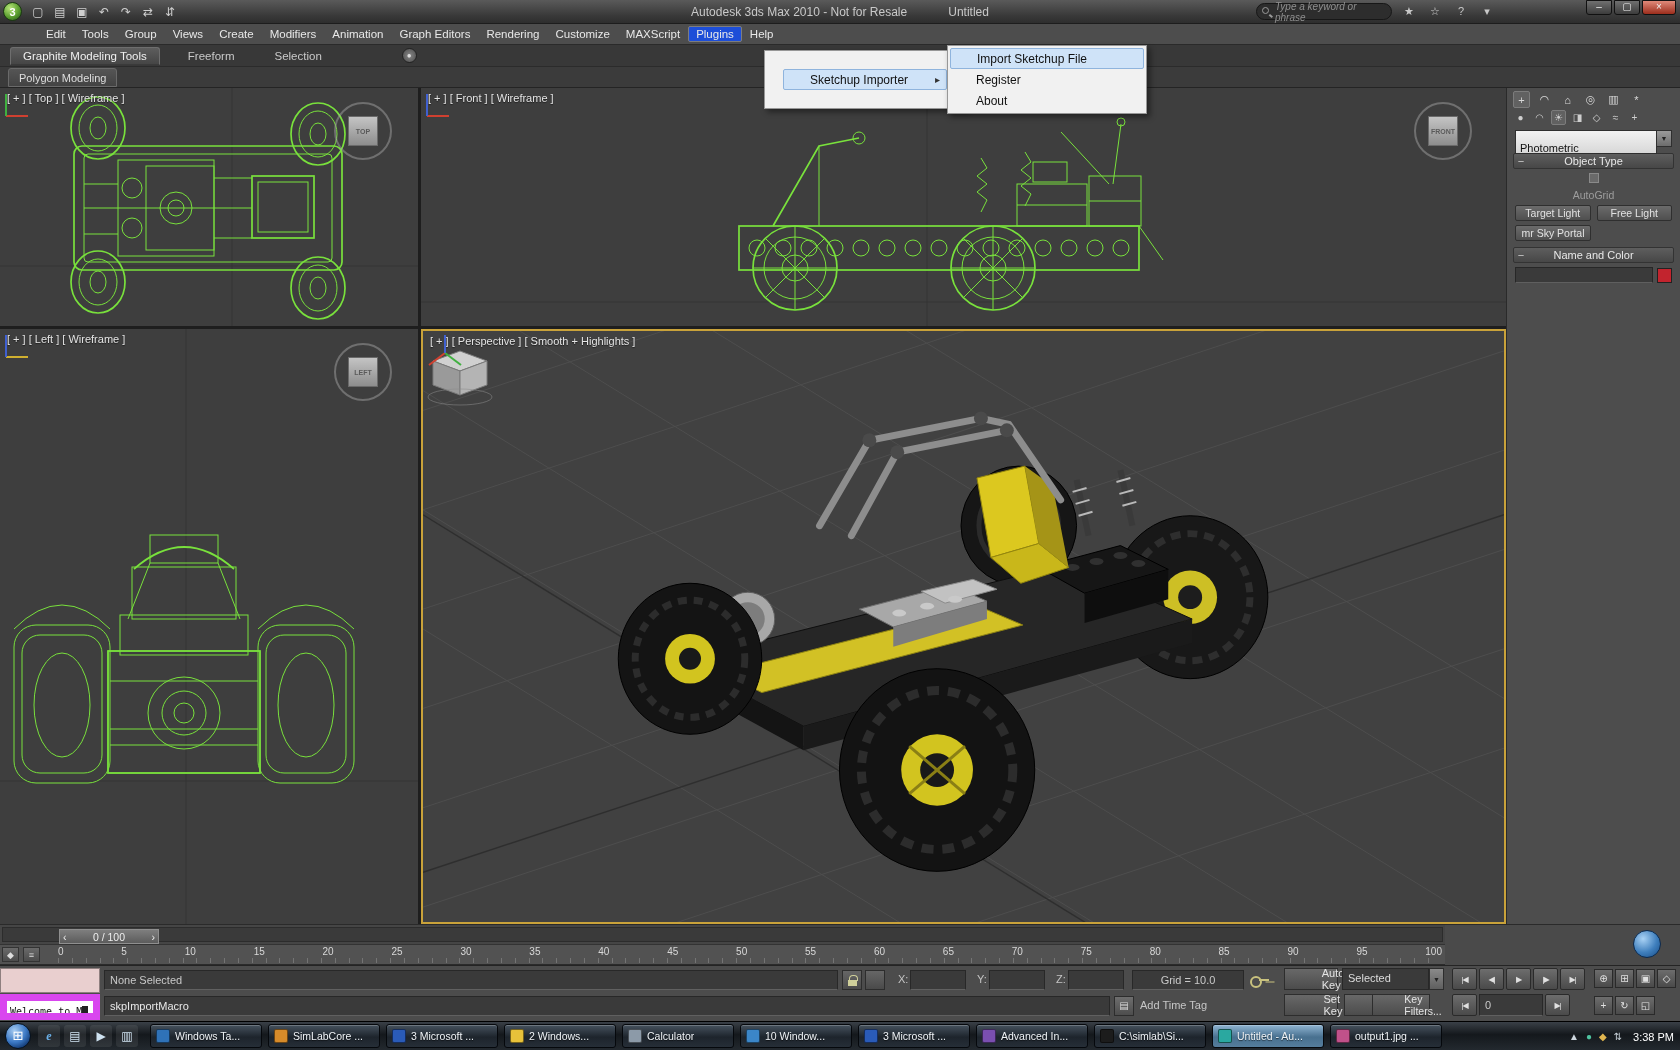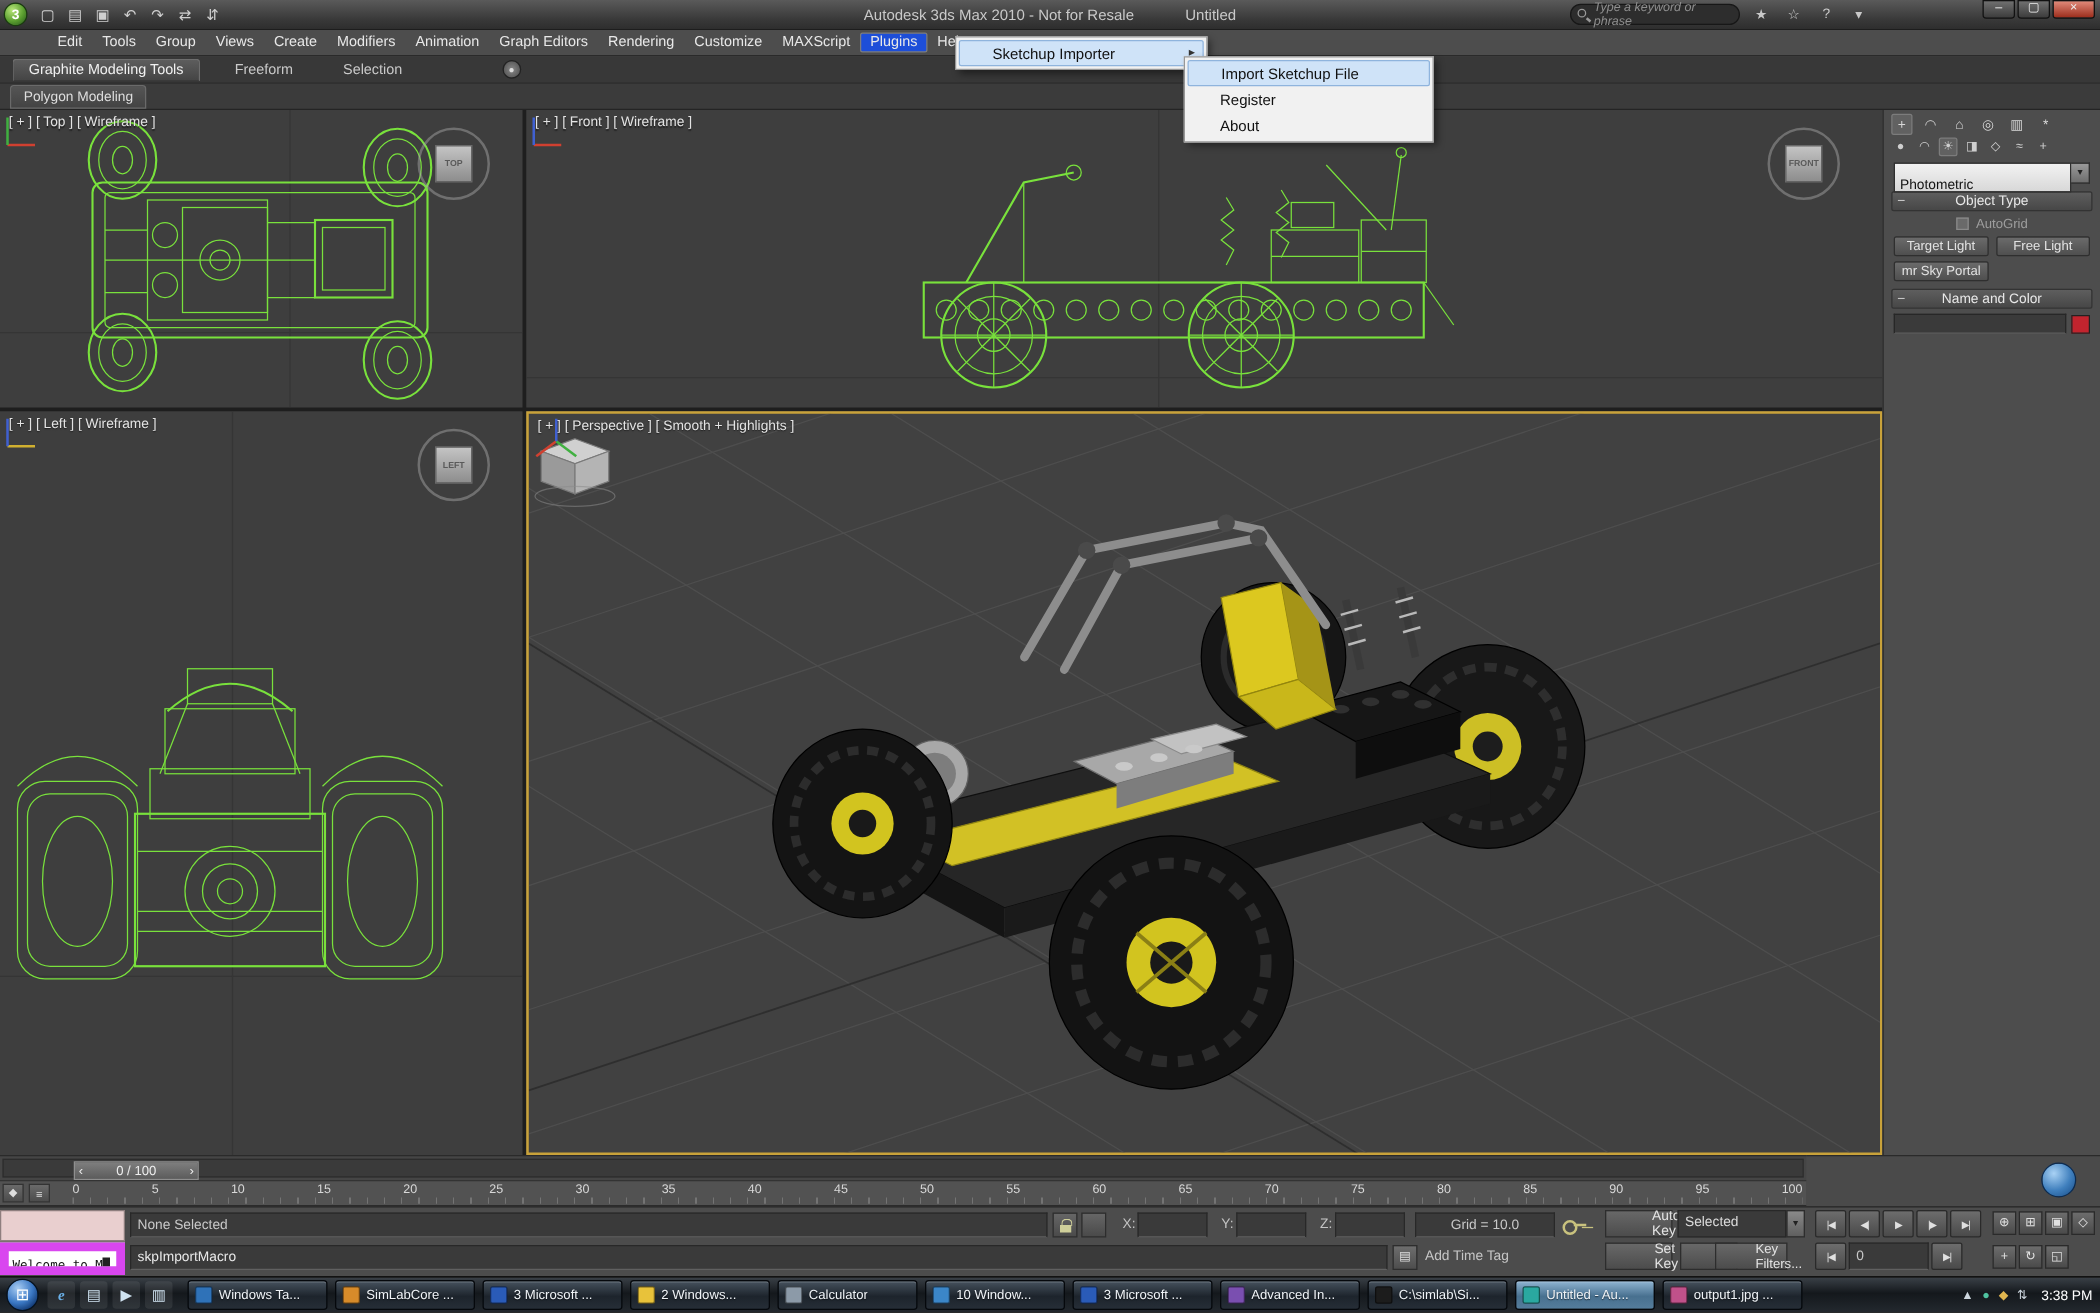--- a/index.html
+++ b/index.html
@@ -78,35 +78,35 @@
   .cp-row.cats .pt { width:15px; height:15px; font-size:10px; color:#cfcfcf; }
   .combo { display:flex; margin:3px 8px 6px; height:17px; }
   .combo .val { flex:1; background:linear-gradient(#f2f2f2,#d8d8d8); border:1px solid #2f2f2f; color:#111;
                 font-size:11px; padding:11px 4px; }
   .combo .arr { width:15px; background:linear-gradient(#9a9a9a,#6d6d6d); border:1px solid #2f2f2f; border-left:none;
                 color:#222; font-size:7px; display:flex; align-items:center; justify-content:center; }
   .rollout { margin:4px 6px 0; height:16px; background:linear-gradient(#5e5e5e,#474747); border:1px solid #333;
              border-radius:2px; display:flex; align-items:center; font-size:11px; color:#e8e8e8; }
   .rollout .minus { width:14px; text-align:center; color:#cfcfcf; }
   .rollout .rtitle { flex:1; text-align:center; padding-right:14px; }
-  .agrow { display:flex; align-items:center; justify-content:center; gap:6px; padding:4px 0 2px; }
+  .agrow { display:flex; align-items:center; justify-content:center; gap:6px; padding:4px 0 2px;flex-direction:column; }
   .agrow .cb { width:10px; height:10px; background:#6a6a6a; border:1px solid #8a8a8a; }
   .agrow .lbl { color:#9d9d9d; font-size:10.5px; }
   .btnrow { display:flex; gap:6px; padding:2px 8px; }
   .cp-btn { flex:1; height:16px; background:linear-gradient(#6b6b6b,#4f4f4f); border:1px solid #2f2f2f; border-radius:2px;
             color:#e2e2e2; font-size:10.5px; display:flex; align-items:center; justify-content:center; }
   .cp-btn.half { flex:0 0 76px; }
   .namerow { display:flex; gap:4px; padding:4px 8px; align-items:center; }
   .namefield { flex:1; height:16px; background:#3a3a3a; border:1px solid #272727; border-bottom-color:#5f5f5f; }
   .swatch { width:15px; height:15px; background:var(--swatch-red,#c2242e); border:1px solid #222; }
 
   
   .popup { position:absolute; z-index:50; background:#f1f1f1; border:1px solid #979797;
            box-shadow:3px 3px 6px rgba(0,0,0,.45); font-size:12px; color:#111; }
-  .menu-plugins { left:764px; top:29px; width:202px; padding:2px; }
+  .menu-plugins { left:764px; top:50px; width:202px; padding:18px; }
   .menu-sub { left:947px; top:45px; width:200px; padding:2px; }
   .popup-item { height:21px; display:flex; align-items:center; padding:0 8px 0 26px; position:relative; }
   .popup-item.hl { background:var(--menu-highlight,#cfe3f8); border:1px solid #8fb4dd; border-radius:2px; }
   .popup-item .sub-arr { position:absolute; right:6px; font-size:10px; color:#333; }
 
   
   .timeline-row { position:absolute; left:0; top:924px; width:1445px; height:20px; background:#454545; border-top:1px solid #2a2a2a; }
   .tl-track { position:absolute; left:2px; right:2px; top:2px; height:15px; background:#3a3a3a; border:1px solid #2c2c2c; }
   .tl-handle { position:absolute; left:56px; top:1px; width:100px; height:15px; background:linear-gradient(#7e7e7e,#5c5c5c);
                border:1px solid #8f8f8f; color:#eee; font-size:10.5px; display:flex; align-items:center; justify-content:space-between;

